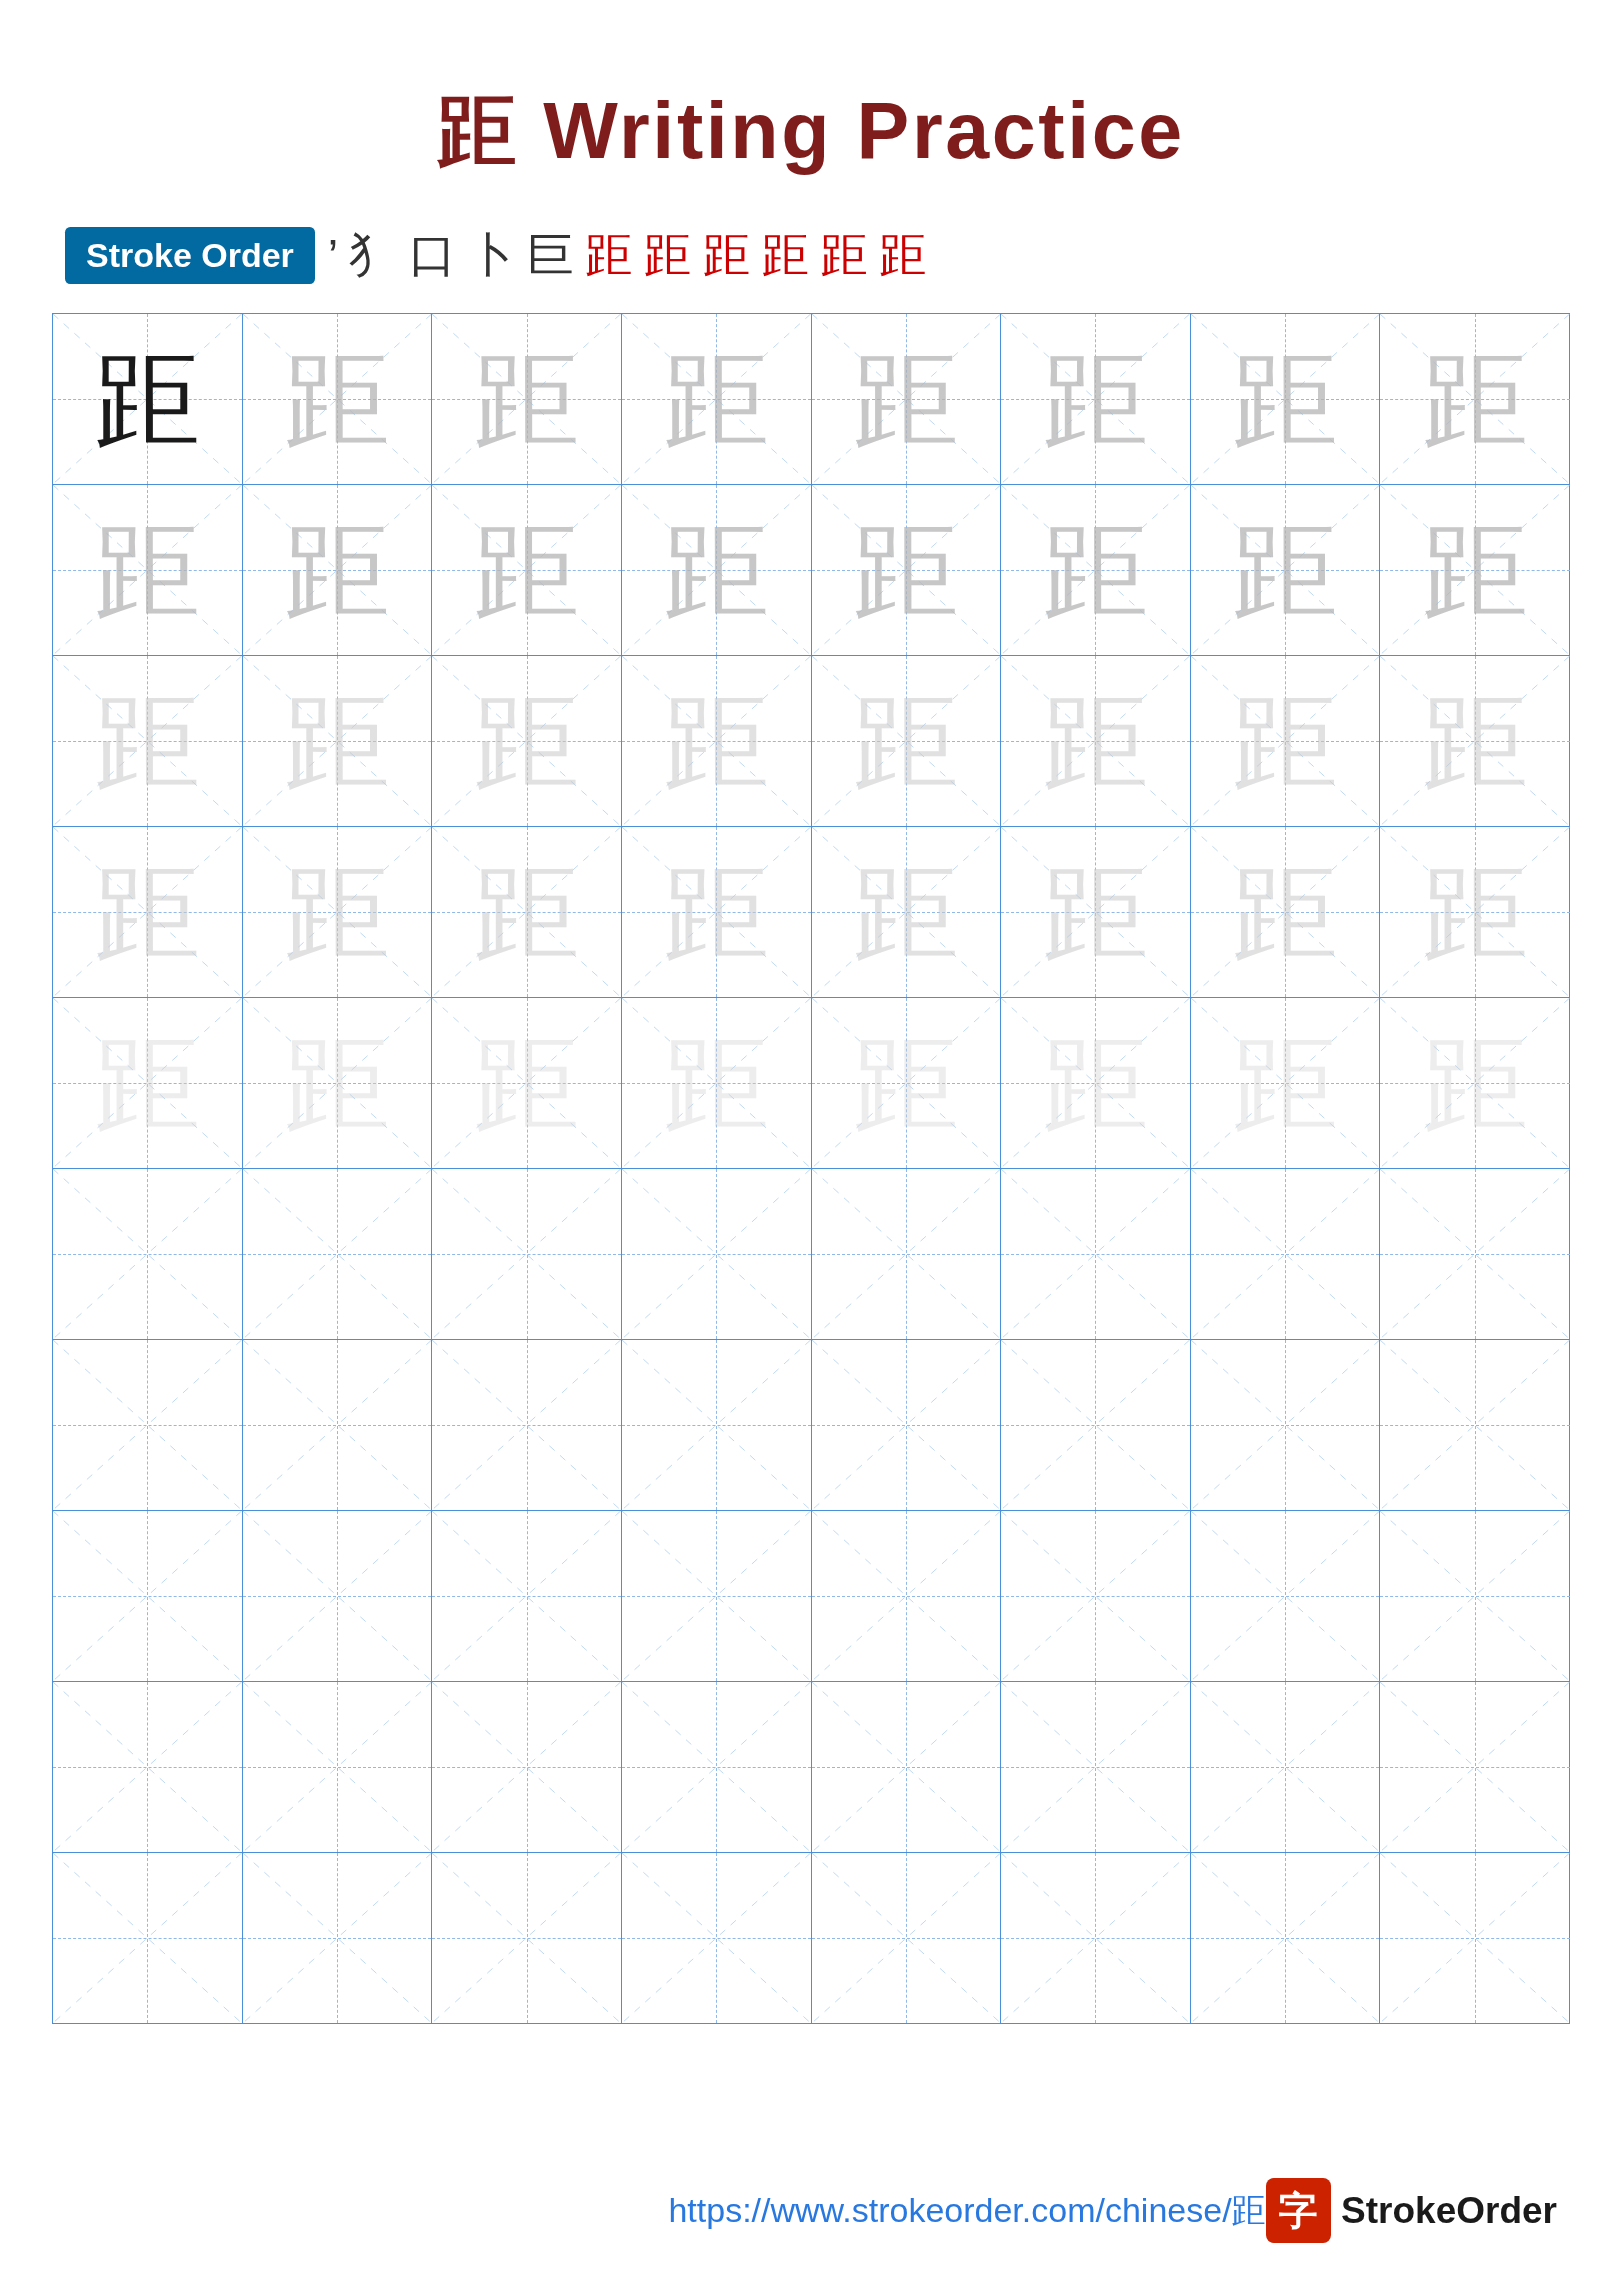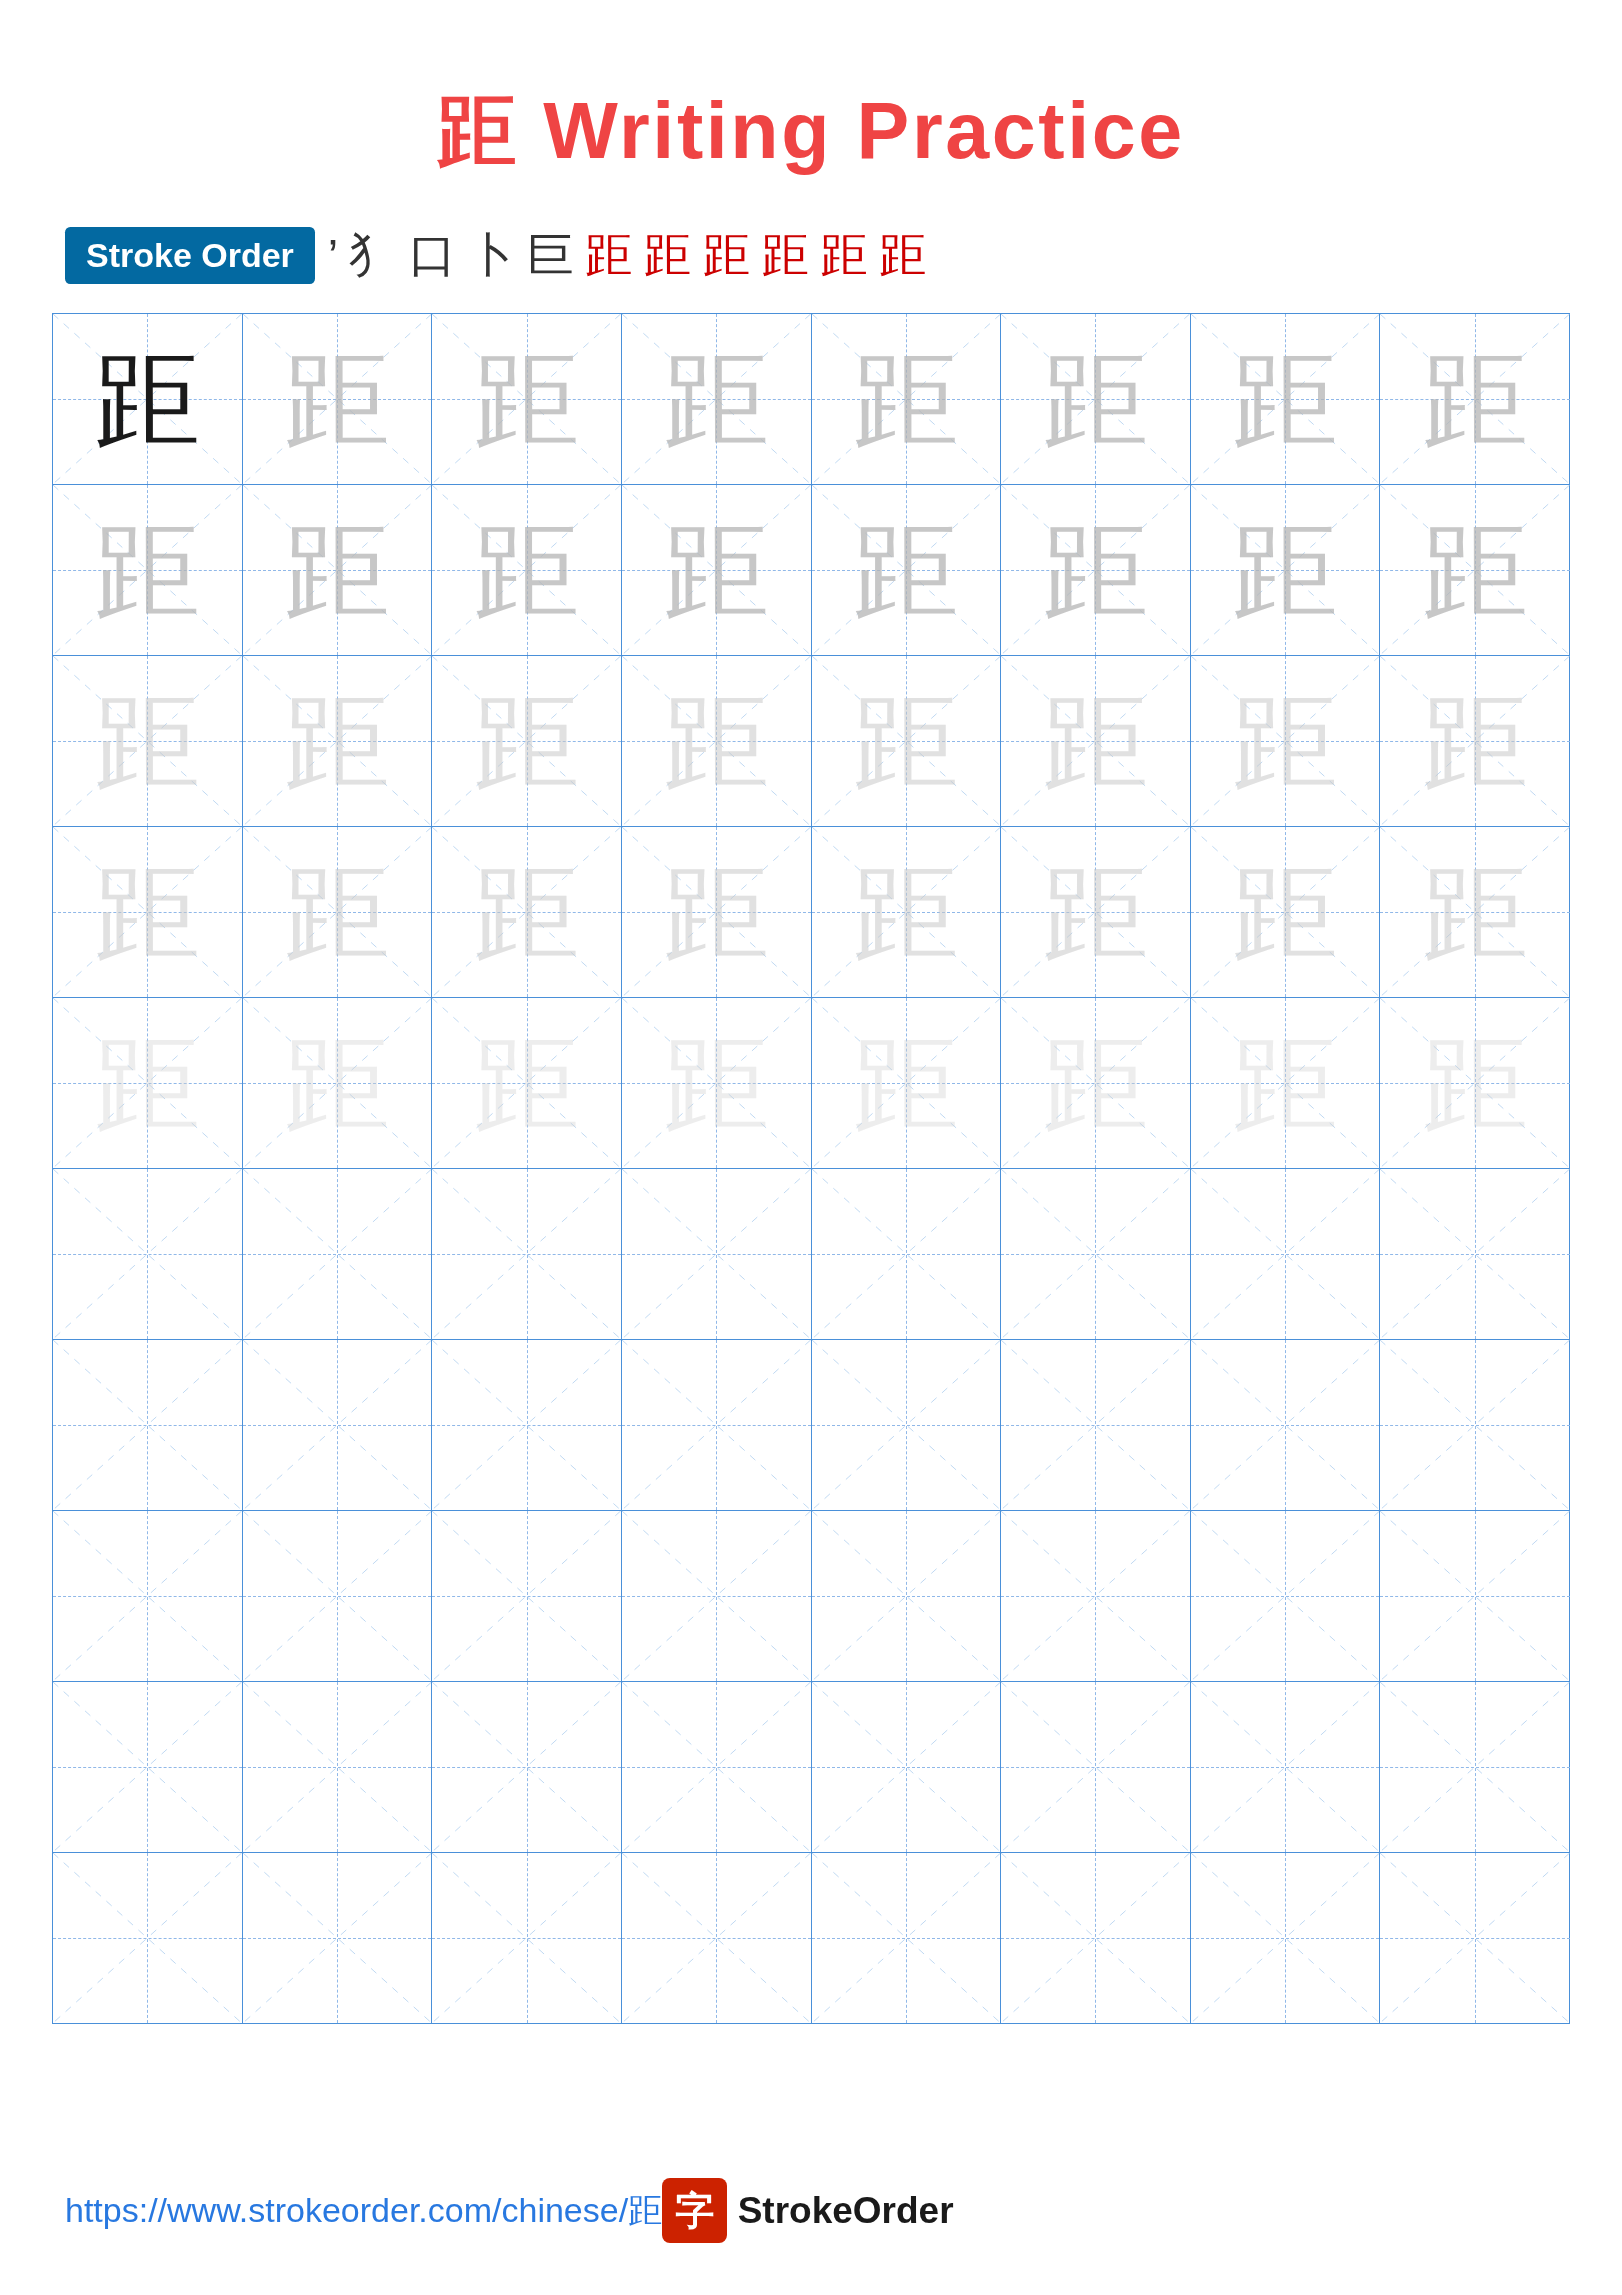--- a/index.html
+++ b/index.html
@@ -10,21 +10,21 @@
       font-family: Arial, sans-serif;
       position: relative;
       overflow: hidden;
     }
 
     .page-title {
       text-align: center;
       padding-top: 79px;
       font-size: 79px;
       font-weight: bold;
-      color: #ef4444;
+      color: #7f1d1d;
       letter-spacing: 2.6px;
     }
 
     .stroke-order-section {
       display: flex;
       align-items: center;
       padding: 39px 65px 26px 65px;
       gap: 13px;
     }
 
@@ -130,21 +130,21 @@
       color: rgba(210, 210, 210, 0.40);
     }
 
     
     .footer {
       position: absolute;
       bottom: 52px;
       left: 0;
       right: 0;
       display: flex;
-      justify-content: flex-start;
+      justify-content: flex-end;
       align-items: center;
       padding: 0 65px;
     }
 
     .footer-url {
       font-size: 34px;
       color: #2878e0;
     }
 
     .footer-logo {

